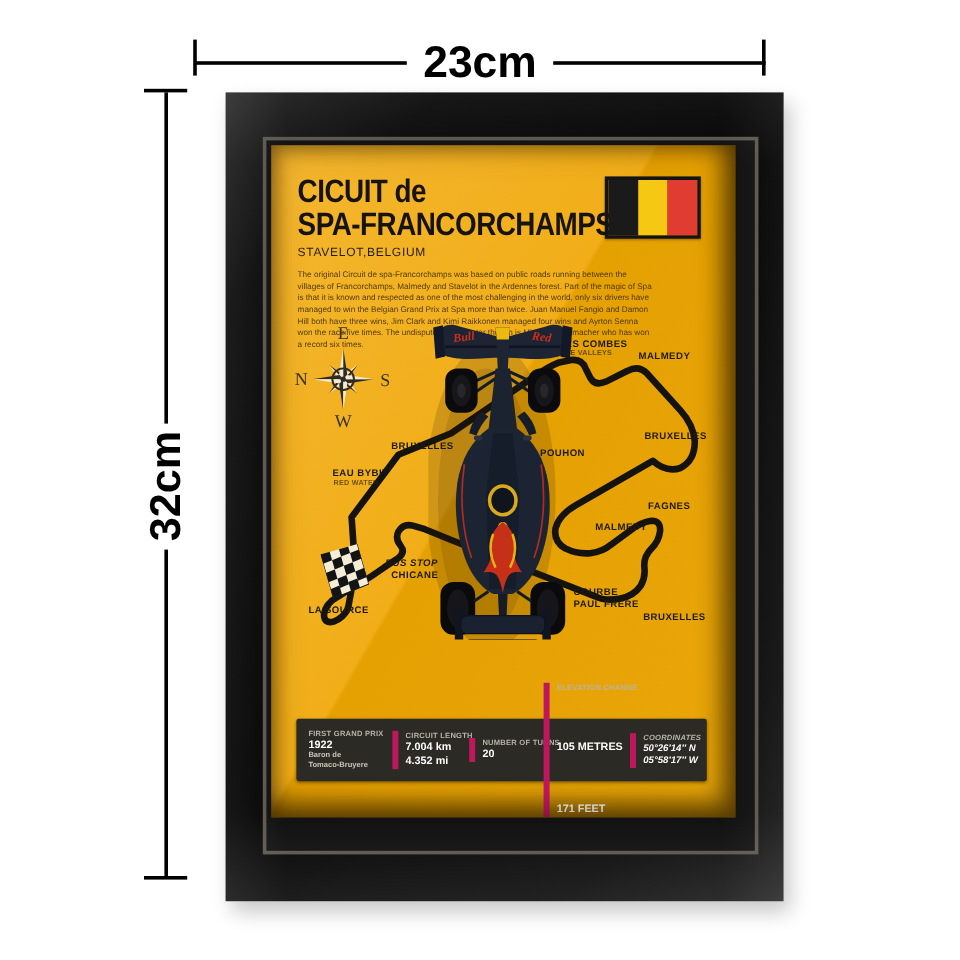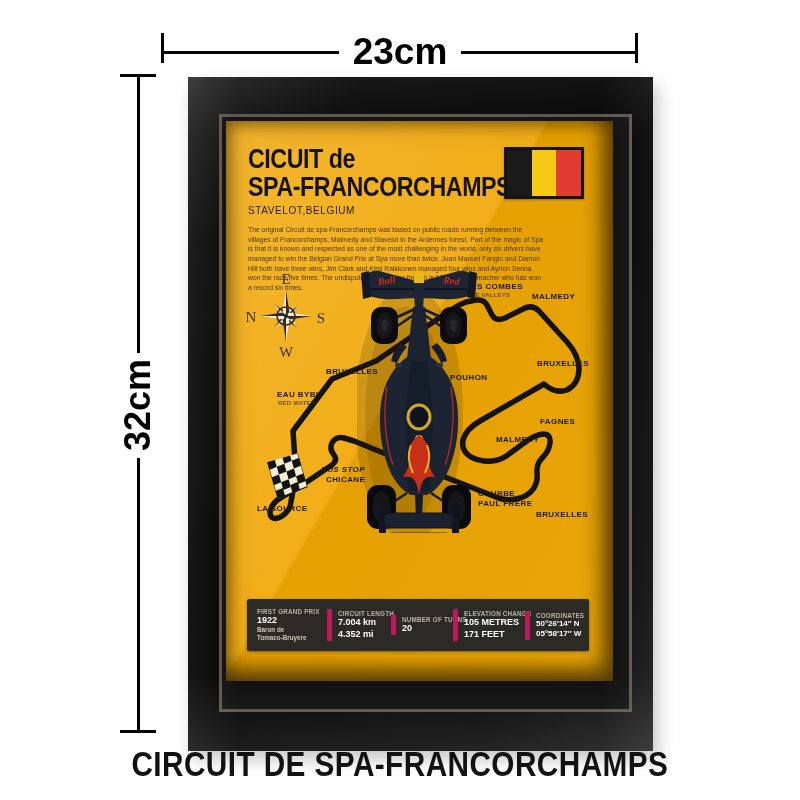--- a/index.html
+++ b/index.html
@@ -59,21 +59,21 @@
 
   
   .stats{position:absolute;left:21px;top:478px;width:342px;height:52px;background:#2b2a25;
          border-radius:2px;display:flex;align-items:center;padding:6px 4px;z-index:6;
          box-shadow:0 1px 3px rgba(0,0,0,.4);}
   .stat{padding:1px 6px;display:flex;flex-direction:column;}
   .stat + .stat{border-left:5px solid #be185d;}
   .stat .sl{font-size:6.3px;font-weight:bold;color:#b7b3a6;letter-spacing:.2px;white-space:nowrap;}
   .stat .sv{font-size:9px;font-weight:bold;color:#fdfdfb;line-height:1.25;white-space:nowrap;}
   .stat .ss{font-size:6.3px;font-weight:bold;color:#cac6b8;line-height:1.3;white-space:nowrap;}
-  .s1{width:84px;} .s2{width:64px;} .s3{width:62px;} .s4{width:72px;} .s5{width:60px;}
+  .s1{width:84px;} .s2{width:64px;} .s3{width:62px;} .s4{width:72px;gap:40px;} .s5{width:60px;font-style:italic;}
   .s5 .sv{font-size:8px;}
 
   
   .track-svg{position:absolute;inset:0;z-index:2;}
   .flag-icon{position:absolute;left:46px;top:336px;width:32px;height:40px;z-index:3;
              transform:rotate(-16deg);}
   .car-svg{position:absolute;left:131px;top:146px;width:124px;height:266px;z-index:5;}
   .lbl-layer{position:absolute;inset:0;z-index:4;}
 
   
@@ -285,17 +285,14 @@
             <span class="sv">50°26′14″ N</span>
             <span class="sv">05°58′17″ W</span>
           </div>
         </div>
 
         <div class="sheen"></div>
       </div>
     </div>
   </div>
 
-  <div class="caption">
-    <span>CIRCUIT DE SPA-FRANCORCHAMPS</span>
-  </div>
 
 </div>
 
 </body></html>

